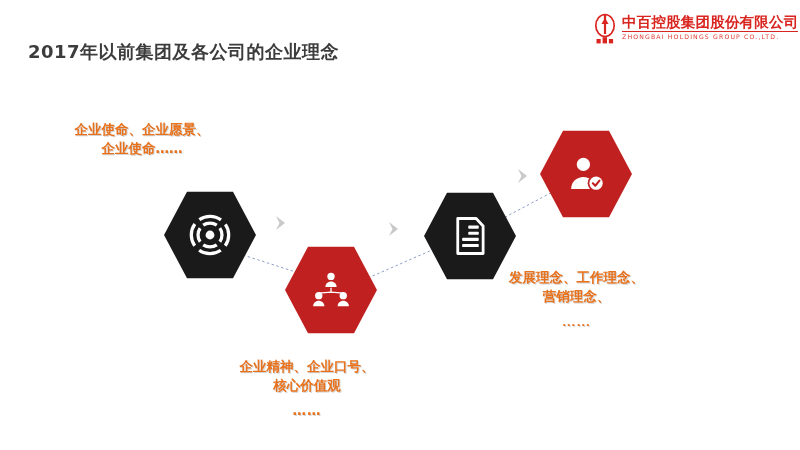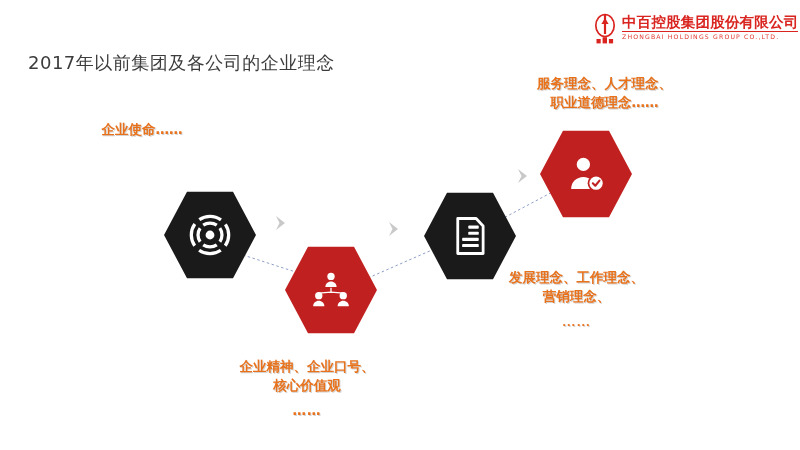--- a/index.html
+++ b/index.html
@@ -14,21 +14,21 @@
 
   
   .logo{position:absolute;left:592px;top:8px;width:200px;height:40px;display:flex;align-items:center;}
   .logo-mark{position:relative;width:26px;height:32px;flex:0 0 26px;margin-right:4px;}
   .logo-text{display:flex;flex-direction:column;justify-content:center;line-height:1;}
   .logo-cn{font-size:14.5px;font-weight:bold;color:#D9241F;letter-spacing:.2px;
            border-bottom:1.6px solid #D9241F;padding-bottom:1px;white-space:nowrap;}
   .logo-en{font-size:6.2px;color:#E03A30;letter-spacing:1.15px;margin-top:2.5px;white-space:nowrap;}
 
   
-  .title{position:absolute;left:28px;top:51px;font-size:18px;font-weight:normal;
+  .title{position:absolute;left:28px;top:40px;font-size:18px;font-weight:bold;
          color:#3C3C3C;letter-spacing:.5px;white-space:nowrap;}
 
   
   .hex{position:absolute;width:92px;height:92px;}
   .hex .shape{width:100%;height:100%;
       clip-path:polygon(25% 3%,75% 3%,100% 50%,75% 97%,25% 97%,0% 50%);
       display:flex;align-items:center;justify-content:center;}
   .hex.dark .shape{background:#1A1A1A;}
   .hex.red  .shape{background:#C0201F;}
 
@@ -95,20 +95,21 @@
       <svg viewBox="0 0 48 48" width="46" height="46">
         <g fill="none" stroke="#ffffff" stroke-width="3.4">
           <circle cx="24" cy="24" r="19.5" stroke-dasharray="24 6.5" stroke-dashoffset="12"></circle>
           <circle cx="24" cy="24" r="12.5" stroke-dasharray="15 4.5" stroke-dashoffset="7.5"></circle>
         </g>
         <circle cx="24" cy="24" r="4.6" fill="#ffffff"></circle>
       </svg>
     </div>
   </div>
   <div class="cap" style="left:52px;top:120px;width:180px;">
+    <div>企业使命、企业愿景、</div>
     <div>企业使命……</div>
   </div>
 
   <div class="hex red" style="left:285px;top:244px;">
     <div class="shape">
       <svg viewBox="0 0 48 48" width="42" height="42">
         <g fill="#ffffff">
           <circle cx="24" cy="8.5" r="4.2"></circle>
           <path d="M17.6 20.6c0-3.6 2.9-6.2 6.4-6.2s6.4 2.6 6.4 6.2z"></path>
           <circle cx="10" cy="30.5" r="4.2"></circle>
@@ -156,18 +157,14 @@
           <path d="M7 41c0-8 6.3-13.6 14-13.6S35 33 35 41z"></path>
         </g>
         <g>
           <circle cx="35.5" cy="34.5" r="9.6" fill="#C0201F"></circle>
           <circle cx="35.5" cy="34.5" r="7.6" fill="#ffffff"></circle>
           <path d="M31.8 34.6 L34.6 37.4 L39.4 31.6" fill="none" stroke="#C0201F" stroke-width="2.4" stroke-linecap="round" stroke-linejoin="round"></path>
         </g>
       </svg>
     </div>
   </div>
-  <div class="cap" style="left:512px;top:74px;width:185px;">
-    <div>服务理念、人才理念、</div>
-    <div>职业道德理念……</div>
-  </div>
 
 </div>
 
 </body></html>

